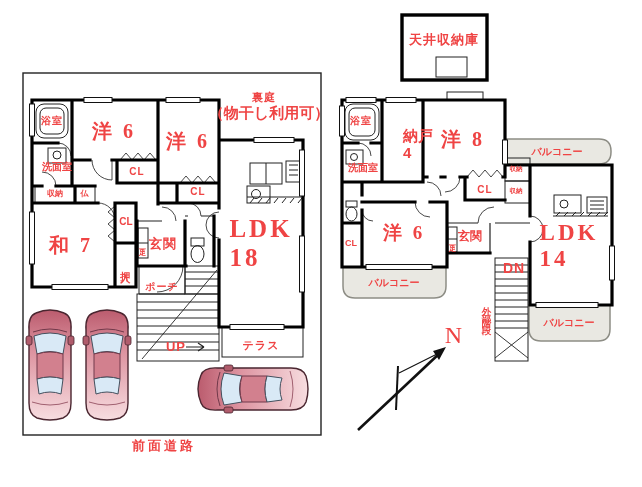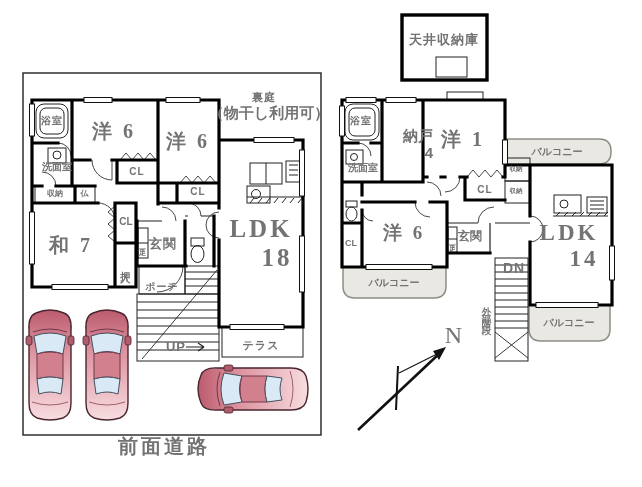--- a/index.html
+++ b/index.html
@@ -1,20 +1,20 @@
 <!DOCTYPE html>
 <html><head>
 <meta charset="utf-8">
 <style>
   html,body{margin:0;padding:0;background:#fff;}
   #stage{position:relative;width:642px;height:487px;background:#ffffff;overflow:hidden;
          font-family:"Liberation Sans","DejaVu Sans",sans-serif;}
   #plan-svg{position:absolute;left:0;top:0;}
-  .lbl{position:absolute;transform:translate(-50%,-50%);color:#737373;font-weight:bold;
-       white-space:pre-line;text-align:right;line-height:1.15;letter-spacing:1px;}
+  .lbl{position:absolute;transform:translate(-50%,-50%);color:#ef4444;font-weight:bold;
+       white-space:pre-line;text-align:left;line-height:1.15;letter-spacing:1px;}
   .serif{font-family:"Liberation Serif","DejaVu Serif",serif;font-weight:600;letter-spacing:3px;}
   .v{writing-mode:vertical-rl;text-orientation:upright;letter-spacing:2px;}
 </style>
 </head>
 <body>
 
 <div id="stage">
 
 <svg id="plan-svg" width="642" height="487" viewBox="0 0 642 487">
   <defs>
@@ -197,28 +197,28 @@
 <div class="lbl serif" style="left:71px;top:245px;font-size:20px">和 7</div>
 <div class="lbl" style="left:126px;top:222px;font-size:10px;letter-spacing:0">CL</div>
 <div class="lbl v" style="left:125px;top:265px;font-size:10px">押入</div>
 <div class="lbl v" style="left:142px;top:243px;font-size:7px;letter-spacing:0">下足</div>
 <div class="lbl" style="left:163px;top:244px;font-size:13px">玄関</div>
 <div class="lbl" style="left:162px;top:287px;font-size:10px">ポーチ</div>
 <div class="lbl" style="left:176px;top:347px;font-size:13px">UP</div>
 <div class="lbl serif" style="left:261px;top:244px;font-size:25px">LDK
 18</div>
 <div class="lbl" style="left:261px;top:345px;font-size:11px">テラス</div>
-<div class="lbl serif" style="left:164px;top:446px;font-size:20px;font-weight:bold">前面道路</div>
+<div class="lbl serif" style="left:164px;top:446px;font-size:13px;font-weight:bold">前面道路</div>
 
 <div class="lbl" style="left:444px;top:40px;font-size:13px">天井収納庫</div>
 <div class="lbl" style="left:361px;top:121px;font-size:10px">浴室</div>
 <div class="lbl" style="left:363px;top:168px;font-size:10px;letter-spacing:0">洗面室</div>
 <div class="lbl" style="left:418px;top:144px;font-size:15px;letter-spacing:0">納戸
 4</div>
-<div class="lbl serif" style="left:463px;top:139px;font-size:20px">洋 1</div>
+<div class="lbl serif" style="left:463px;top:139px;font-size:20px">洋 8</div>
 <div class="lbl" style="left:557px;top:152px;font-size:10px;letter-spacing:0">バルコニー</div>
 <div class="lbl" style="left:485px;top:190px;font-size:10px">CL</div>
 <div class="lbl" style="left:516px;top:169px;font-size:6.5px;letter-spacing:0">収納</div>
 <div class="lbl" style="left:516px;top:191px;font-size:6.5px;letter-spacing:0">収納</div>
 <div class="lbl serif" style="left:404px;top:233px;font-size:19px">洋 6</div>
 <div class="lbl" style="left:351px;top:243px;font-size:9px;letter-spacing:0">CL</div>
 <div class="lbl v" style="left:452px;top:239px;font-size:7px;letter-spacing:0">下足</div>
 <div class="lbl" style="left:470px;top:237px;font-size:12px;letter-spacing:0">玄関</div>
 <div class="lbl" style="left:514px;top:268px;font-size:14px">DN</div>
 <div class="lbl v" style="left:486px;top:311px;font-size:9.5px;letter-spacing:6px">外部階段</div>

